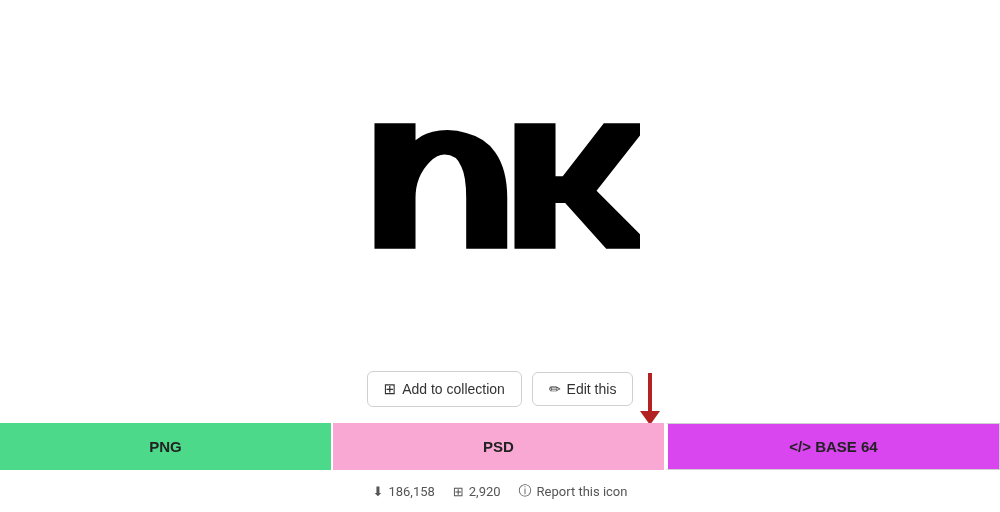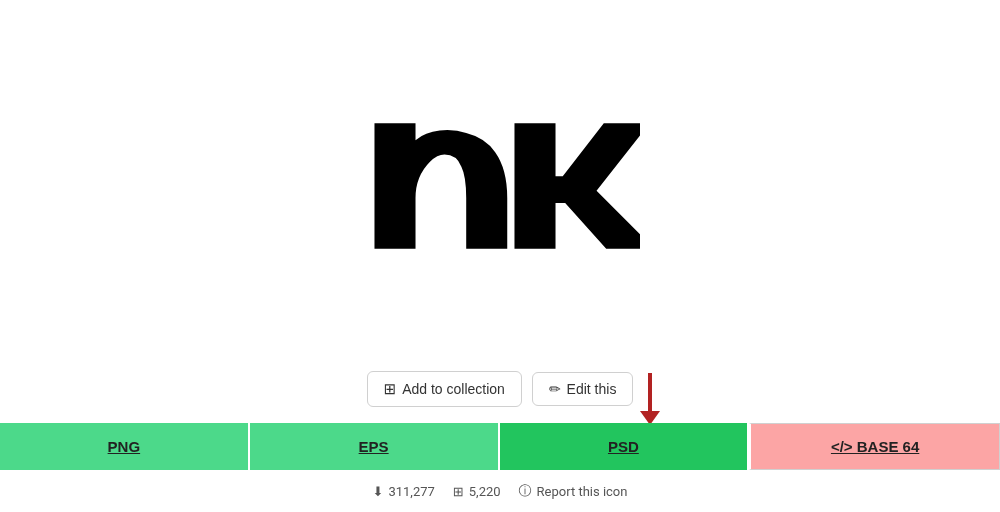--- a/index.html
+++ b/index.html
@@ -72,29 +72,28 @@
       flex: 1;
       padding: 14px 0;
       text-align: center;
       font-size: 15px;
       font-weight: 600;
       background: #4cd98a;
       color: #222;
       border: none;
       cursor: pointer;
       border-right: 2px solid #ffffff;
-      text-decoration: underline;
     }
 
     .download-btn.active {
-      background: #22c55e;
+      background: #f9a8d4;
     }
 
     .download-btn.base64 {
-      background: #fca5a5;
+      background: #d946ef;
       border: 1px solid #d0d0d0;
       border-left: 2px solid #ffffff;
     }
 
     .arrow-indicator {
       position: absolute;
       top: -50px;
       left: calc(60% + 50px);
       transform: translateX(-50%);
       display: flex;
@@ -188,32 +187,31 @@
   </button>
 </div>
 
 <div style="position: relative; width: 100%;">
   <div class="arrow-indicator">
     <div class="arrow-shaft"></div>
     <div class="arrow-head"></div>
   </div>
   <div class="download-buttons-row">
     <button class="download-btn">PNG</button>
-    <button class="download-btn">EPS</button>
     <button class="download-btn active">PSD</button>
     <button class="download-btn base64">&lt;/&gt; BASE 64</button>
   </div>
 </div>
 
 <div class="stats-row">
   <div class="stat-item">
     <span>⬇</span>
-    <span>311,277</span>
+    <span>186,158</span>
   </div>
   <div class="stat-item">
     <span>⊞</span>
-    <span>5,220</span>
+    <span>2,920</span>
   </div>
   <div class="report-link">
     <span>ⓘ</span>
     <span>Report this icon</span>
   </div>
 </div>
 
 </body></html>

